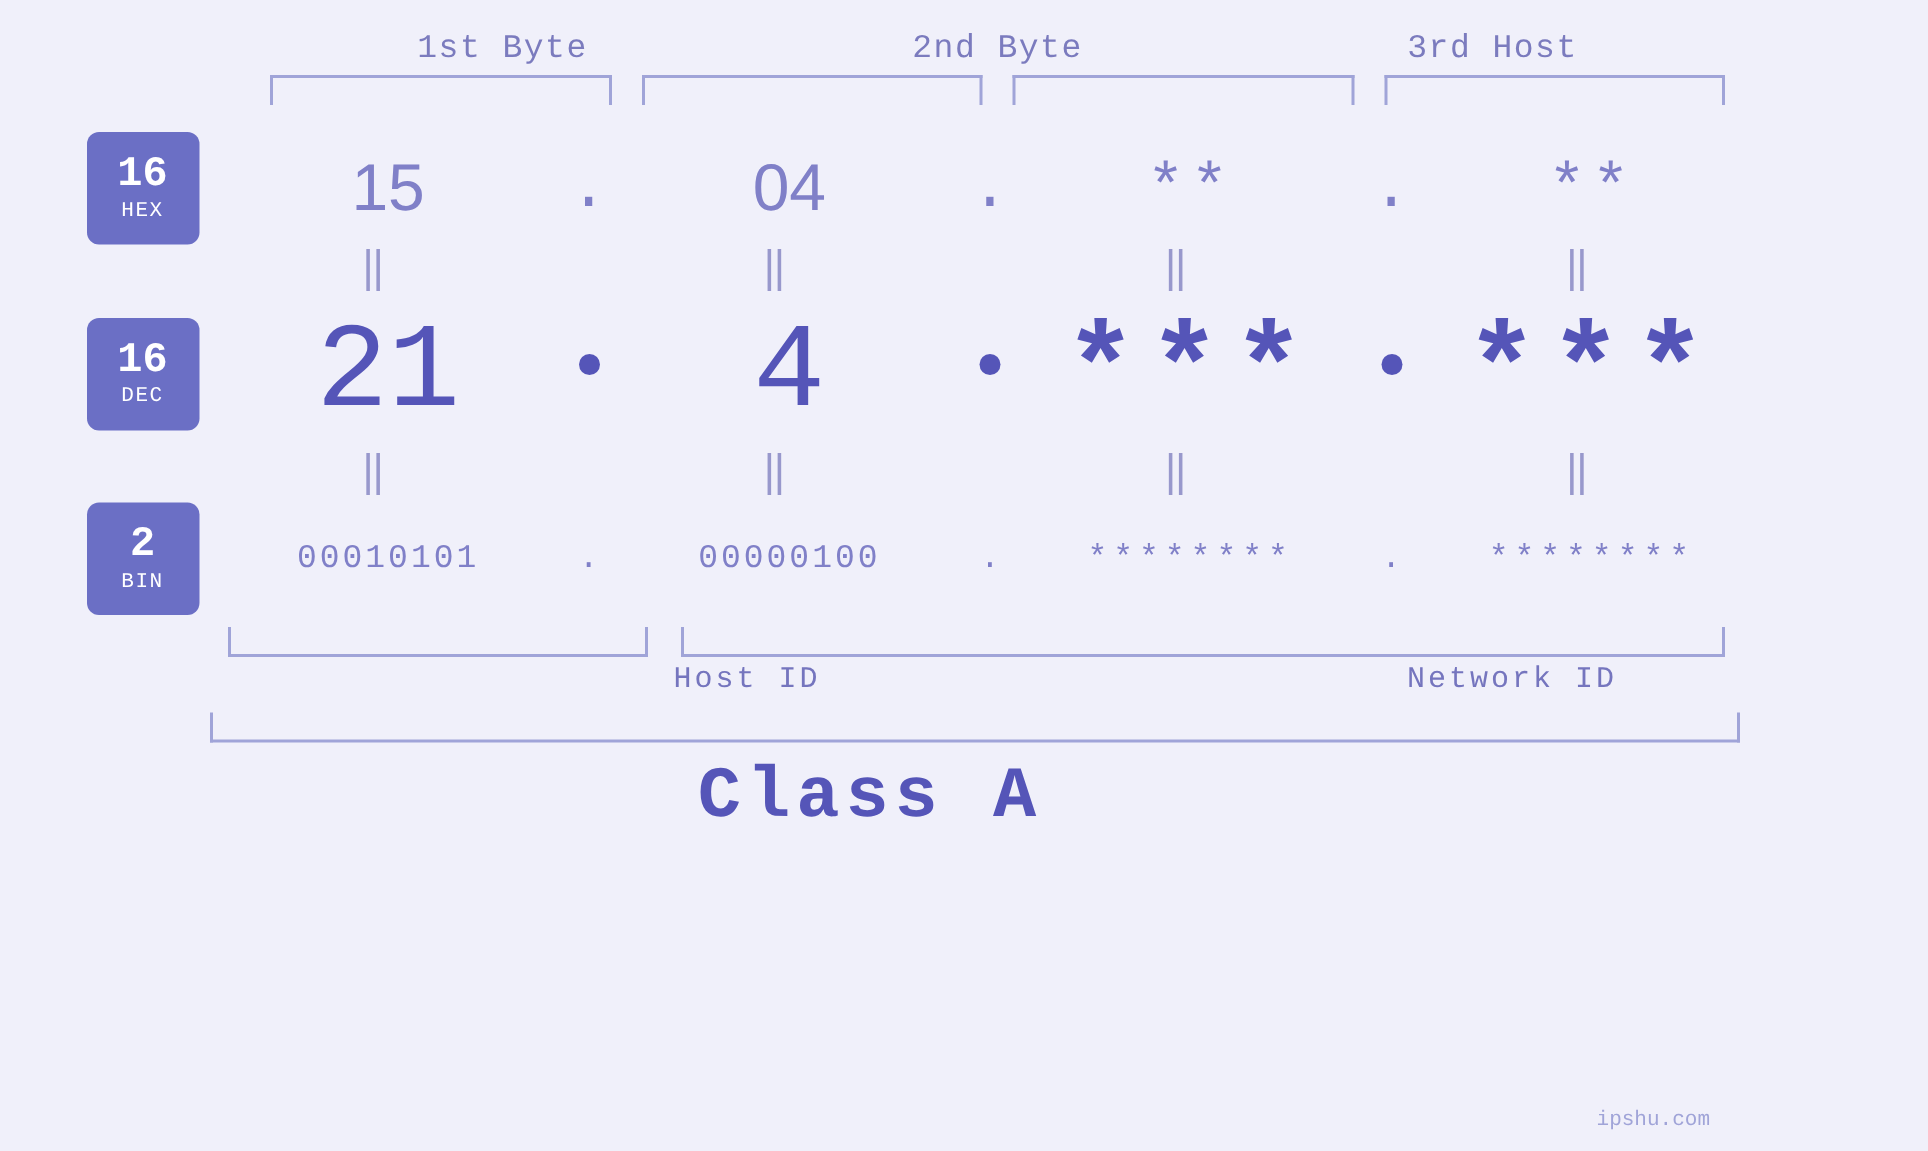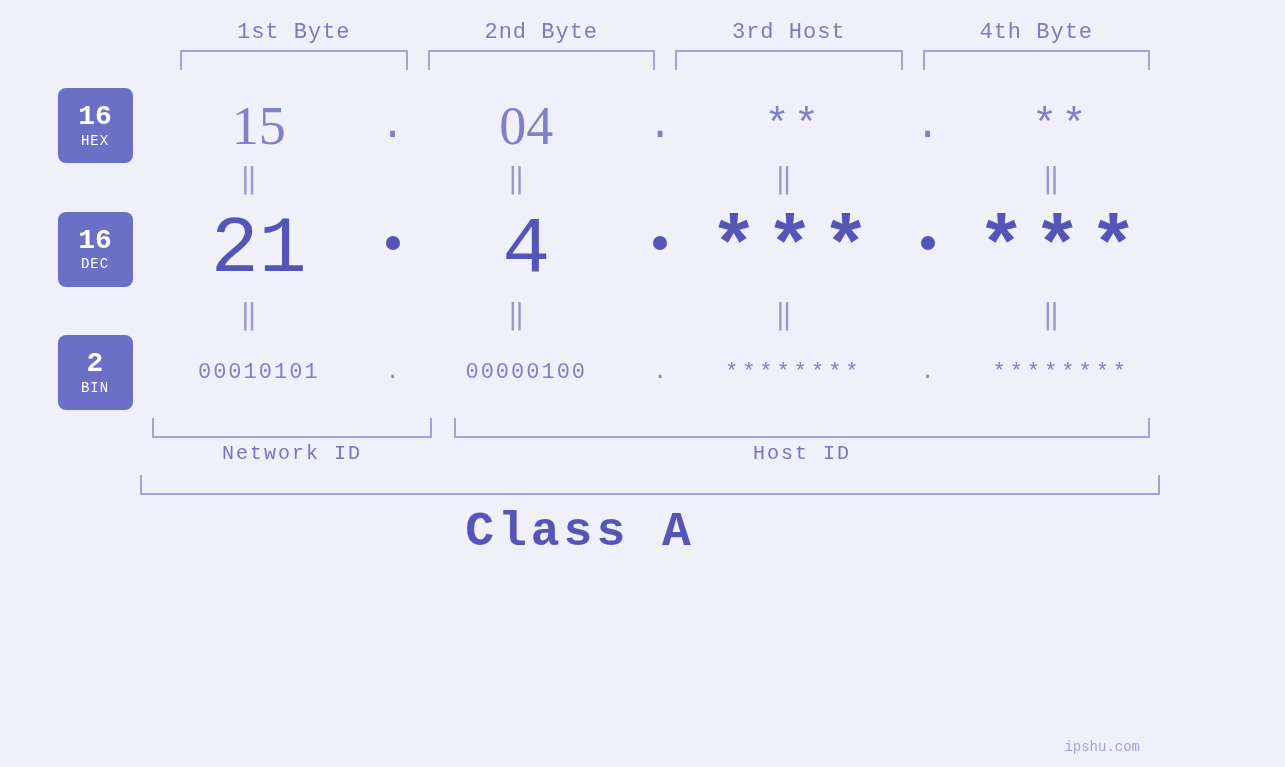--- a/index.html
+++ b/index.html
@@ -76,23 +76,23 @@
     }
 
     .badge-label {
       font-size: 14px;
       font-weight: normal;
       letter-spacing: 1px;
     }
 
     
     .hex-value {
-      font-size: 54px;
-      color: #8080c8;
-      font-family: Liberation Serif, serif;
+      font-size: 44px;
+      color: #8080c8;
+      font-family: Liberation Sans, sans-serif;
       text-align: right;
     }
 
     .hex-dot {
       font-size: 42px;
       color: #8080c8;
     }
 
     .hex-asterisk {
       font-size: 42px;
@@ -240,21 +240,20 @@
   </style>
 </head>
 <body>
 
 <div class="main-container">
 
   <div class="byte-headers">
     <div class="byte-header">1st Byte</div>
     <div class="byte-header">2nd Byte</div>
     <div class="byte-header">3rd Host</div>
-    <div class="byte-header">4th Byte</div>
   </div>
 
   <div class="bracket-row">
     <div class="bracket"></div>
     <div class="bracket"></div>
     <div class="bracket"></div>
     <div class="bracket"></div>
   </div>
 
   <div class="layout-row" style="margin-top: 18px; min-height: 70px;">
@@ -396,26 +395,26 @@
   </div>
 
   <div style="display:flex; width:100%; padding-left:140px; margin-top:8px;">
 
     <div style="flex: 0 0 280px; height:20px; margin: 0 12px; border-bottom: 2px solid #a0a4d8; border-left: 2px solid #a0a4d8; border-right: 2px solid #a0a4d8;"></div>
 
     <div style="flex: 1; height:20px; margin: 0 10px; border-bottom: 2px solid #a0a4d8; border-left: 2px solid #a0a4d8; border-right: 2px solid #a0a4d8;"></div>
   </div>
 
   <div style="display:flex; width:100%; padding-left:140px; margin-top:4px;">
+    <div style="flex: 1; text-align:center; margin: 0 10px;">
+      <span style="color:#7575be; font-family:'Courier New',Courier,monospace; font-size:20px; letter-spacing:2px;">Host ID</span>
+    </div>
     <div style="flex: 0 0 280px; text-align:center; margin: 0 12px;">
       <span style="color:#7575be; font-family:'Courier New',Courier,monospace; font-size:20px; letter-spacing:2px;">Network ID</span>
     </div>
-    <div style="flex: 1; text-align:center; margin: 0 10px;">
-      <span style="color:#7575be; font-family:'Courier New',Courier,monospace; font-size:20px; letter-spacing:2px;">Host ID</span>
-    </div>
   </div>
 
   <div style="width: calc(100% - 140px); margin-left:140px; margin-top:10px; height:20px; border-bottom:2px solid #a0a4d8; border-left:2px solid #a0a4d8; border-right:2px solid #a0a4d8; padding: 0 10px;"></div>
 
   <div style="text-align:center; width:100%; margin-top:10px;">
     <span class="class-label">Class A</span>
   </div>
 
   <div class="watermark">ipshu.com</div>
 

